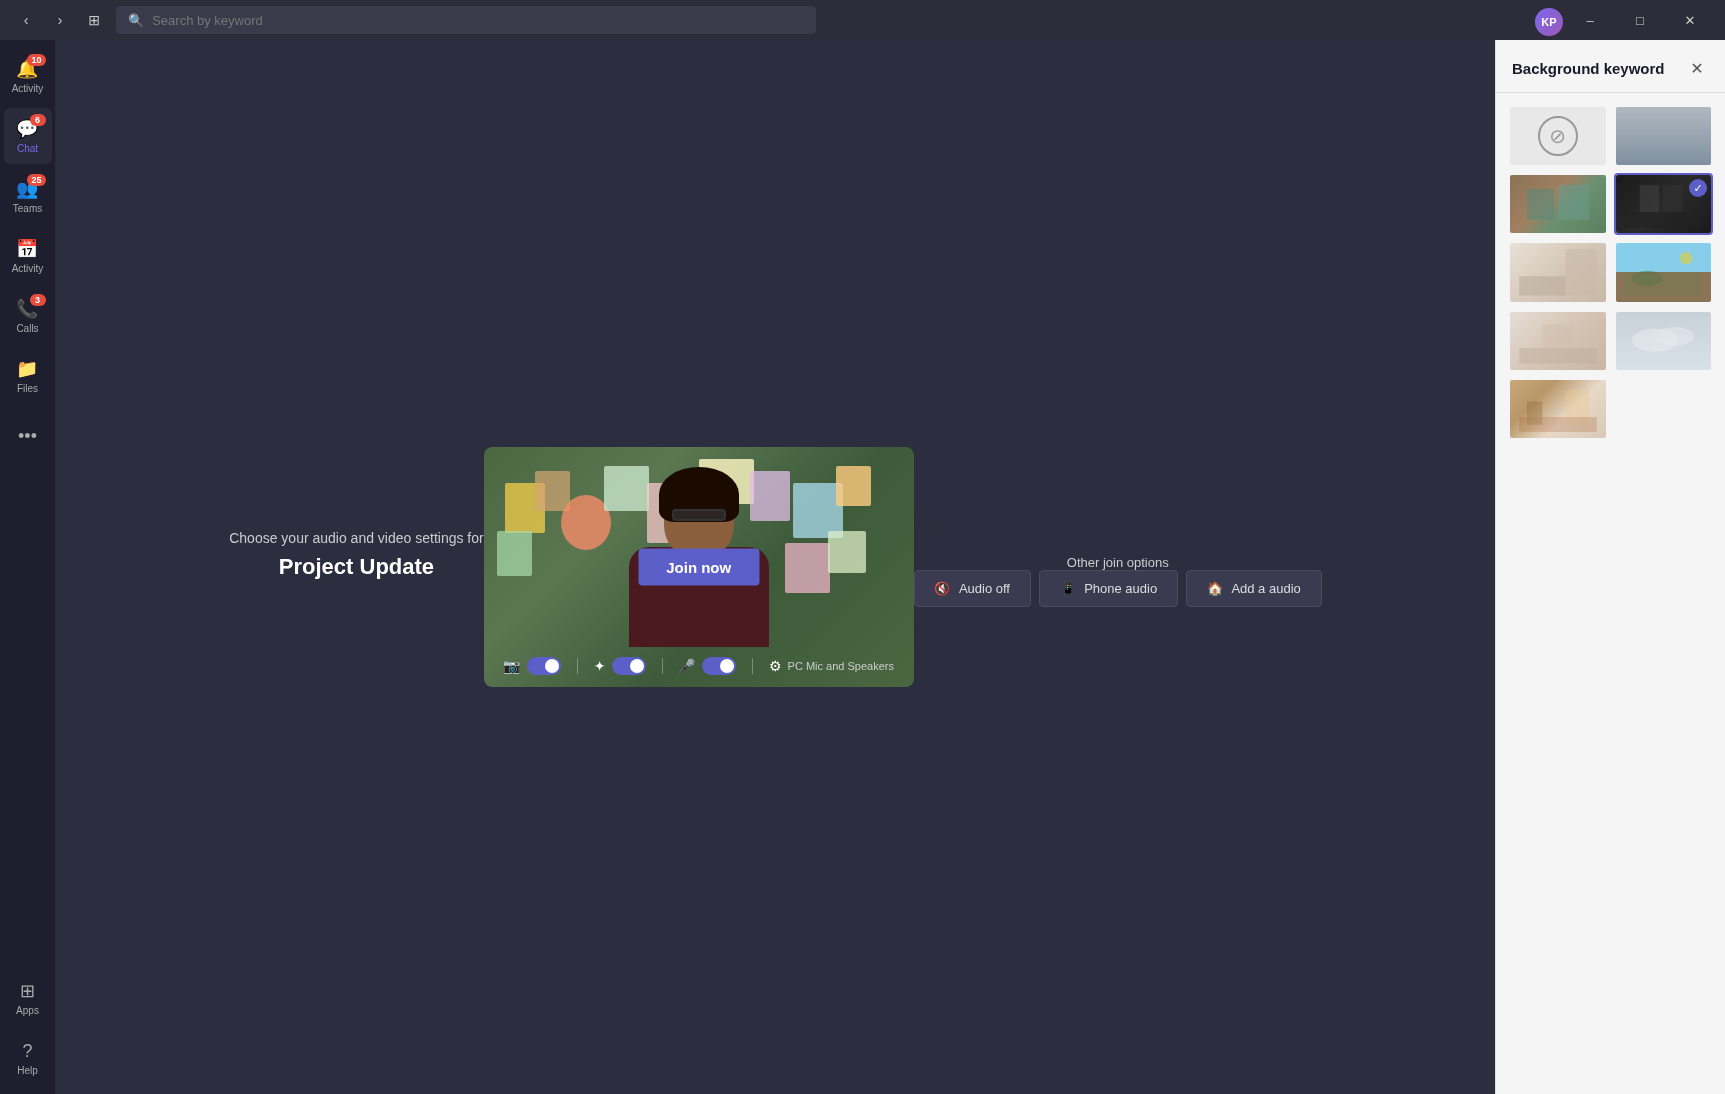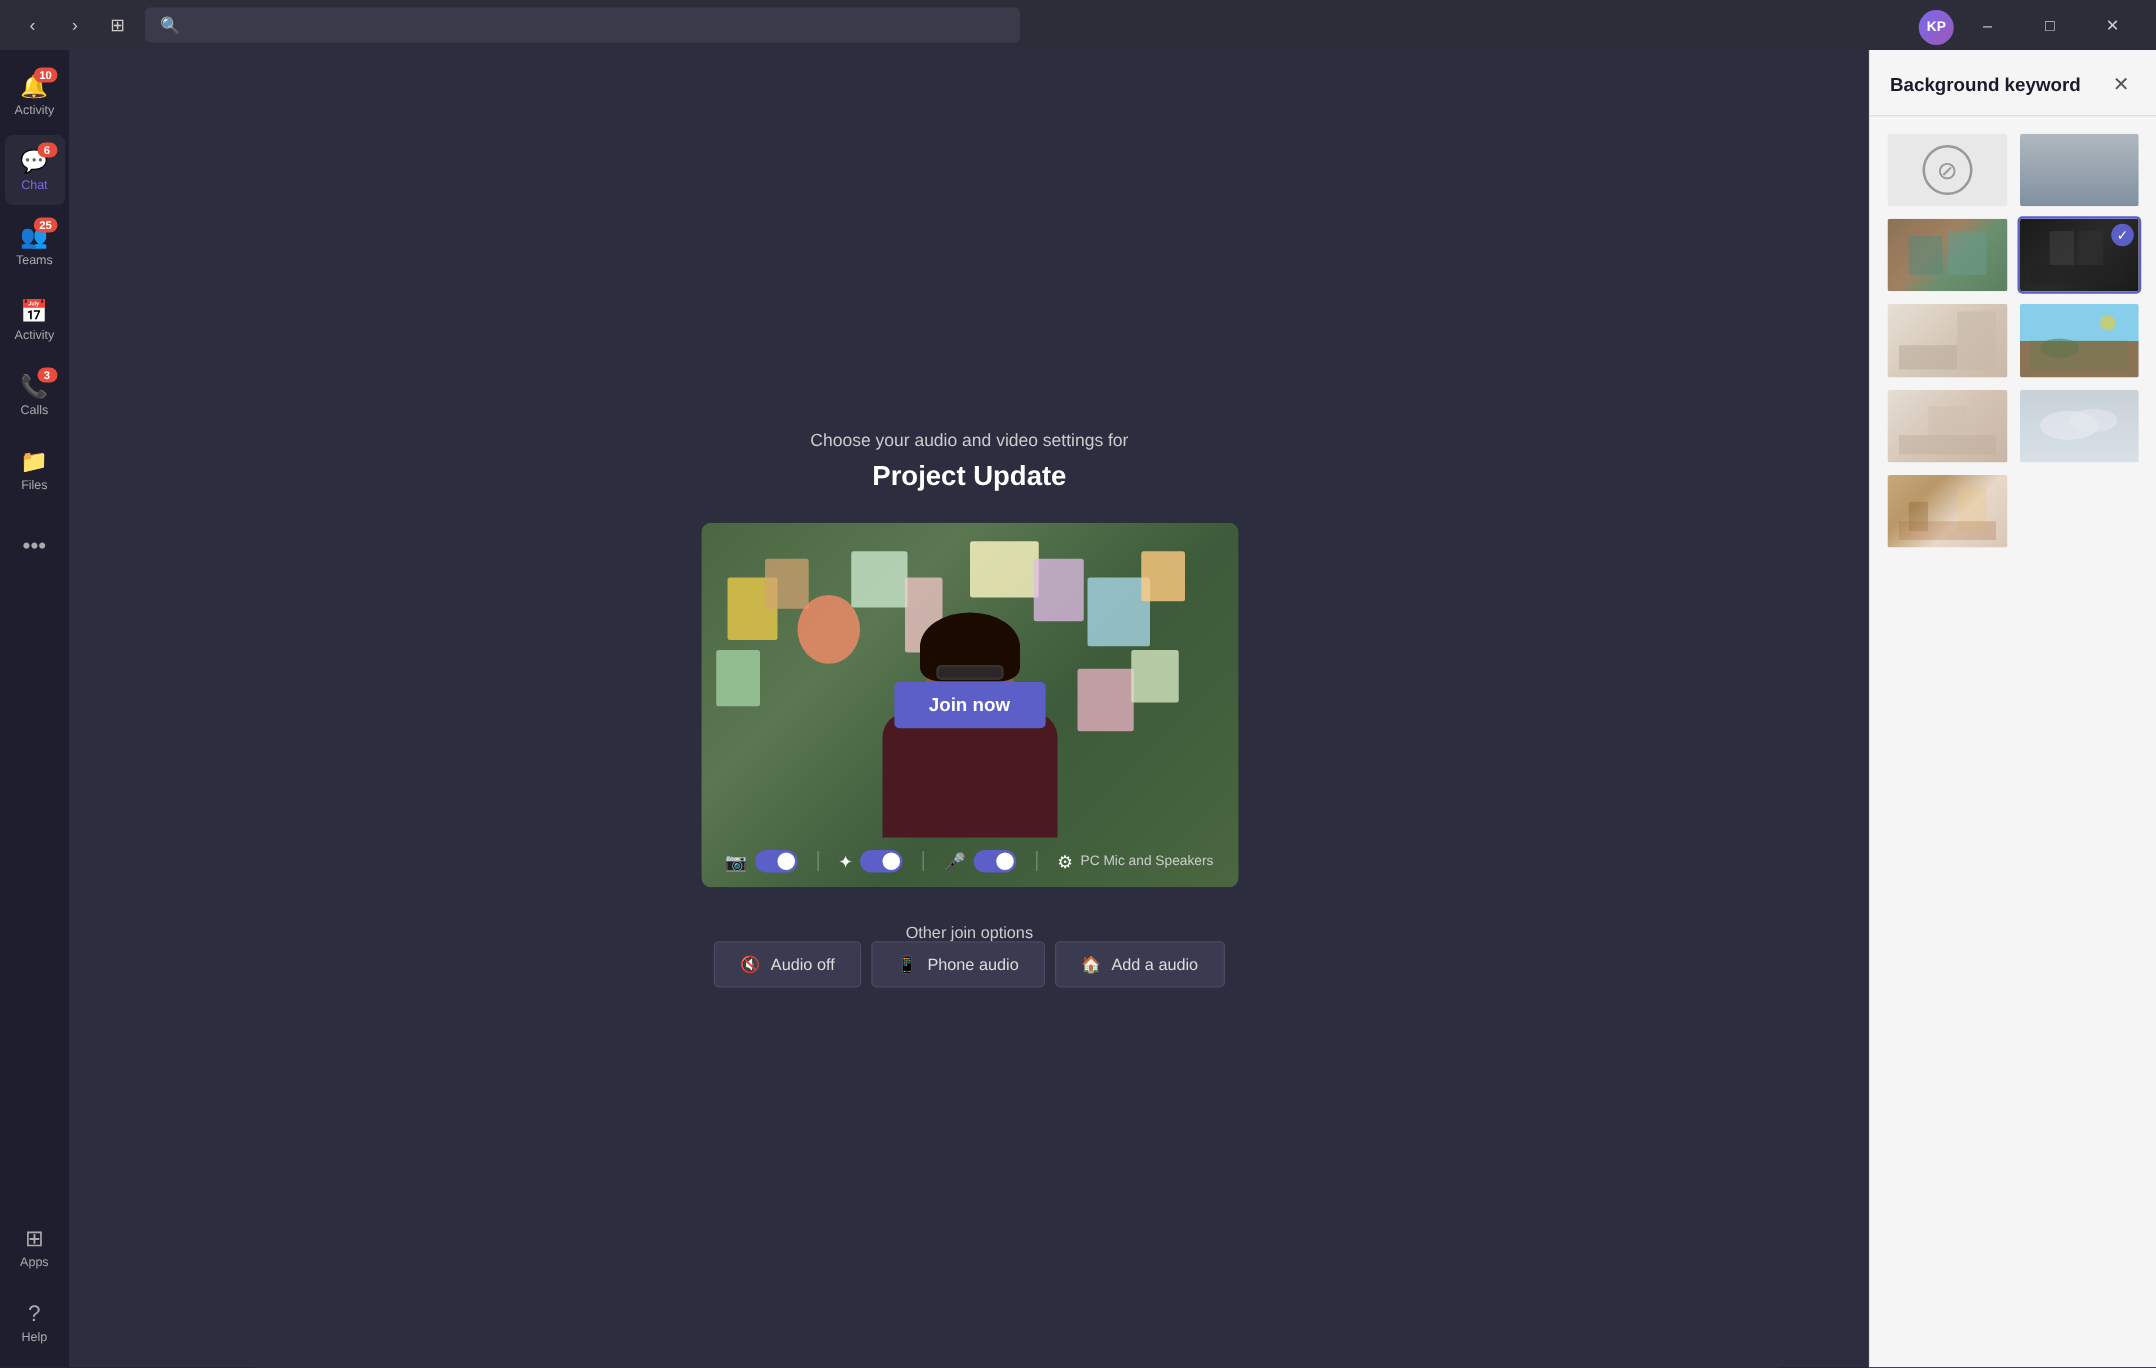--- a/index.html
+++ b/index.html
@@ -139,21 +139,21 @@
       min-width: 16px;
       text-align: center;
     }
     .sidebar-spacer { flex: 1; }
 
     
     .content-area {
       flex: 1;
       background: #2d2d40;
       display: flex;
-      flex-direction: column;
+      flex-direction: row;
       align-items: center;
       justify-content: center;
       position: relative;
     }
 
     .meeting-header {
       text-align: center;
       margin-bottom: 24px;
     }
     .meeting-subtitle {
@@ -164,21 +164,21 @@
     .meeting-title {
       font-size: 22px;
       font-weight: 700;
       color: white;
     }
 
     
     .video-preview {
       position: relative;
       width: 430px;
-      height: 292px;
+      height: 240px;
       border-radius: 8px;
       overflow: hidden;
       background: #1a1a2a;
     }
     .video-bg {
       width: 100%;
       height: 100%;
       background: linear-gradient(135deg, #4a6741 0%, #5a7751 30%, #3d5a3a 60%, #4a6741 100%);
       position: relative;
       display: flex;
@@ -422,20 +422,21 @@
 <body>
 
 <div class="titlebar">
   <div class="titlebar-nav">
     <button class="nav-btn">‹</button>
     <button class="nav-btn">›</button>
     <button class="nav-btn">⊞</button>
   </div>
   <div class="search-bar">
     <span>🔍</span>
+    <input type="text" placeholder="Search by keyword" style="">
   </div>
   <div class="titlebar-right">
     <div class="avatar-small">KP</div>
     <button class="win-btn">–</button>
     <button class="win-btn">□</button>
     <button class="win-btn close">✕</button>
   </div>
 </div>
 
 <div class="main-layout">

